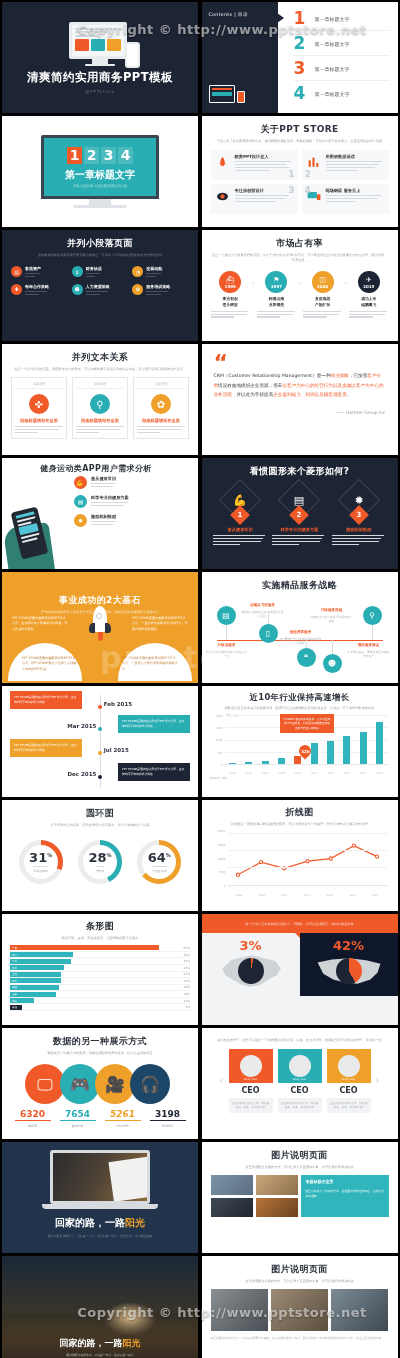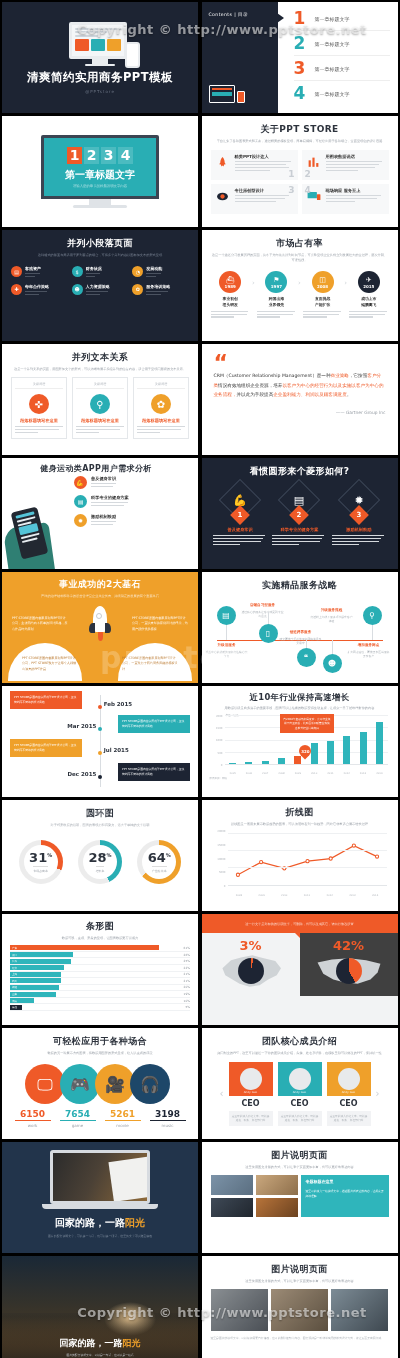--- a/index.html
+++ b/index.html
@@ -10,21 +10,21 @@
     overflow:hidden; position:relative;
   }
   .grid { display:grid; grid-template-columns:1fr 1fr; gap:3px; padding:2px; background:#000; }
   .slide { width:196px; height:111px; overflow:hidden; position:relative; background:#fff; }
 
   
   .dark { background:#1d2433; }
   .orange { color:#ef5a28; }
   .teal { color:#29aeb4; }
   .navy { color:#1d2433; }
-  .amber { color:#efa02a; }
+  .amber { color:#efa02a;font-style:italic; }
 
   
   .cover { background:#1d2433; display:flex; flex-direction:column; align-items:center; justify-content:center; }
   .cover .mon { width:62px; height:44px; position:relative; margin-bottom:4px; }
   .mon-screen { width:58px; height:37px; border:3px solid #e9ecef; border-radius:2px; background:#f4f6f8; }
   .mon-stand { width:16px;height:5px;background:#e9ecef;margin:0 auto; }
   .mon-base { width:30px;height:2.5px;background:#e9ecef;margin:0 auto;border-radius:2px; }
   .mon-rows { padding:3px; }
   .mon-rows i { display:block;height:2px;background:#cfd6dd;margin-bottom:1.5px;border-radius:1px; }
   .mon-cards { display:flex;gap:2px;margin-top:2px; }
@@ -192,21 +192,21 @@
   .lsvg { width:100%; height:100%; }
 
   
   .map-s { background:#f2f3f4; }
   .map-hd { background:#ef5a28; padding:5px 6px 6px; position:relative; }
   .map-hd .h-main { color:#fff; }
   .map-hd .h-sub { color:rgba(255,255,255,.75); }
   .map-notch { position:absolute; left:50%; bottom:-5px; transform:translateX(-50%); width:0;height:0;border-left:6px solid transparent;border-right:6px solid transparent;border-top:6px solid #ef5a28; }
   .map-row { display:flex; }
   .map-half { flex:1; text-align:center; padding:5px 0; position:relative; }
-  .map-half.alt { background:#404040; }
+  .map-half.alt { background:#0f172a; }
   .map-pct { font-size:13px; font-weight:bold; color:#ef5a28; }
   .map-blob { width:74px; height:40px; margin:-2px auto 0; position:relative; }
   .pie { position:absolute; left:50%; top:50%; transform:translate(-50%,-50%); width:26px;height:26px;border-radius:50%; }
 
   
   .circ-row { display:flex; justify-content:center; gap:-4px; margin-top:8px; }
   .circ { width:40px;height:40px;border-radius:50%; display:flex;align-items:center;justify-content:center; color:#fff; font-size:16px; margin-left:-5px; }
   .circ-vals { display:flex; justify-content:center; gap:9px; margin-top:5px; }
   .cv { text-align:center; width:36px; }
   .cv b { font-size:9px; display:block; border-bottom:1px solid currentColor; padding-bottom:1px; }
@@ -676,21 +676,21 @@
             <i style="width:96%"></i>
             <i style="width:92%"></i>
             <i style="width:88%"></i>
             <i style="width:50%"></i>
           </div>
       </div>
     </div>
   </div>
 
   <div class="slide rocket-s">
-    <div style="padding:6px 9px 0">
+    <div style="padding:22px 9px 0">
       <div class="h-main lite">事业成功的2大基石</div>
       <div class="h-sub" style="color:rgba(255,255,255,.72)">严谨的治理结构和科学的运营管理是企业基业长青、持续稳定的发展的两个重要基石</div>
     </div>
     <div class="cloud l"></div>
     <div class="cloud r"></div>
     <div class="rk">
       <div class="rk-body">
           <div class="rk-win"></div>
           <div class="rk-fin l"></div>
           <div class="rk-fin r"></div>
@@ -955,50 +955,49 @@
           <svg viewBox="0 0 100 56" width="74" height="40">
               <path d="M6 16 L26 12 L50 10 L74 13 L94 18 L90 30 L80 40 L62 46 L44 44 L28 40 L14 32 Z" fill="#cfd3d6"></path>
             </svg>
           <div class="pie" style="background:conic-gradient(#ef5a28 0 42%, #1d2433 42% 100%)"></div>
         </div>
       </div>
     </div>
   </div>
 
   <div class="slide pad">
-    <div class="h-main">可轻松应用于各种场合</div>
+    <div class="h-main">数据的另一种展示方式</div>
     <div class="h-sub">数据的另一种展示方式图表，将数据用图形的形式呈现，给人以直观的感受</div>
     <div class="circ-row">
       <div class="circ" style="background:#ef5a28">🖵</div>
       <div class="circ" style="background:#29aeb4">🎮</div>
       <div class="circ" style="background:#efa02a">🎥</div>
       <div class="circ" style="background:#1d4769">🎧</div>
     </div>
     <div class="circ-vals">
       <div class="cv orange">
-          <b>6150</b>
+          <b>6320</b>
           <span>work</span>
         </div>
       <div class="cv teal">
           <b>7654</b>
           <span>game</span>
         </div>
       <div class="cv amber">
           <b>5261</b>
           <span>movie</span>
         </div>
       <div class="cv navy">
           <b>3198</b>
           <span>music</span>
         </div>
     </div>
   </div>
 
   <div class="slide pad">
-    <div class="h-main">团队核心成员介绍</div>
     <div class="h-sub">如同创业的PPT，这里可以描述一下你的团队成员介绍，头像、姓名及职务，在模板里都可以修改的PPT，保持统一性</div>
     <div class="team-row">
       <div class="arw">‹</div>
       <div class="tm">
         <div class="tm-top" style="background:#ef5a28">
             <div class="tm-av"></div>
             <div class="tm-nm">Andy Guo</div>
           </div>
         <div class="tm-role">CEO</div>
         <div class="tm-d">这里可以输入介绍文字，可以是姓名、职务、所在部门等</div>

